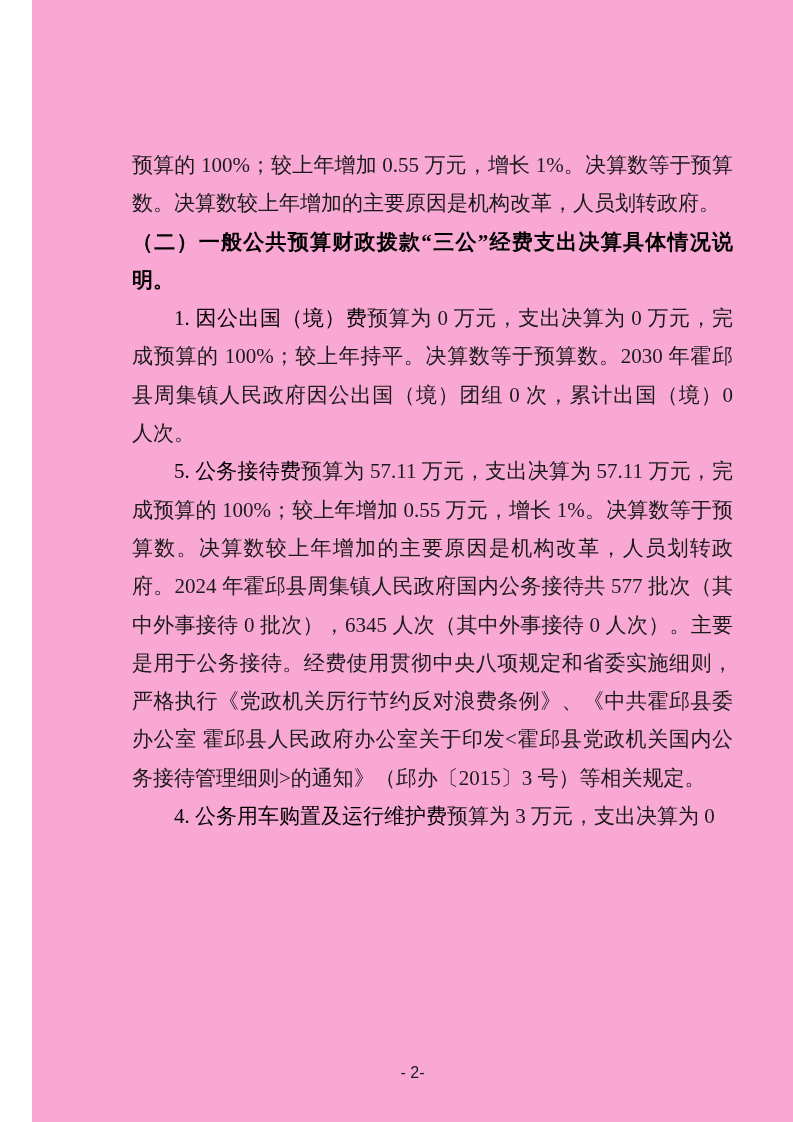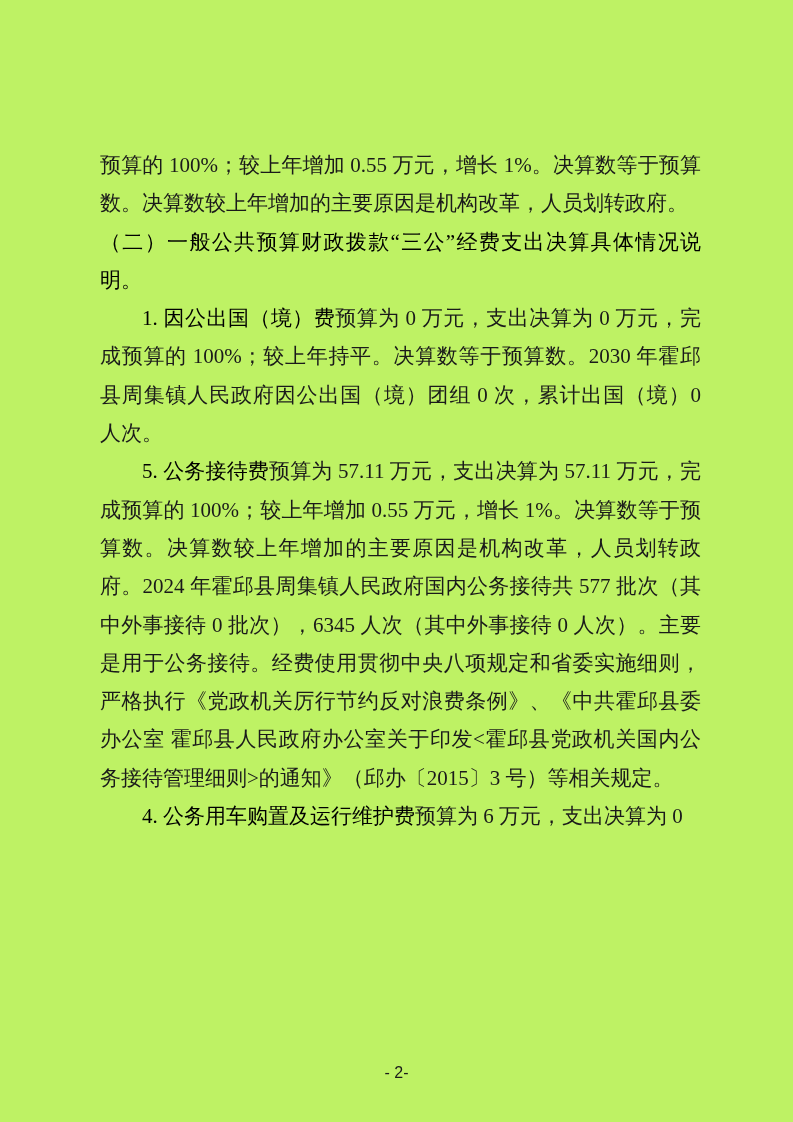--- a/index.html
+++ b/index.html
@@ -10,41 +10,42 @@
   body {
     width: 793px;
     height: 1122px;
     position: relative;
     overflow: hidden;
     font-family: "Liberation Serif", "DejaVu Serif", serif;
   }
   .page {
     position: absolute;
     inset: 0;
-    background: #bef264;
+    background: #f9a8d4;
+    margin-left: 32px;
   }
   .body-text {
     position: absolute;
     left: 100px;
     top: 146px;
     width: 601px;
     font-size: 21px;
     line-height: 38.3px;
     color: #1a1a1a;
     text-align: justify;
   }
   .para {
     margin: 0;
     padding: 0;
   }
   .para.indent {
     text-indent: 2em;
   }
   .para.heading {
-    font-weight: normal;
+    font-weight: bold;
     color: #000000;
   }
   .lead {
     font-weight: normal;
     color: #000000;
   }
   .footer {
     position: absolute;
     left: 0;
     right: 0;
@@ -69,21 +70,21 @@
 
     <p class="para indent">
       <span class="lead">1. 因公出国（境）费</span><span>预算为 0 万元，支出决算为 0 万元，完成预算的 100%；较上年持平。决算数等于预算数。2030 年霍邱县周集镇人民政府因公出国（境）团组 0 次，累计出国（境）0 人次。</span>
     </p>
 
     <p class="para indent">
       <span class="lead">5. 公务接待费</span><span>预算为 57.11 万元，支出决算为 57.11 万元，完成预算的 100%；较上年增加 0.55 万元，增长 1%。决算数等于预算数。决算数较上年增加的主要原因是机构改革，人员划转政府。2024 年霍邱县周集镇人民政府国内公务接待共 577 批次（其中外事接待 0 批次），6345 人次（其中外事接待 0 人次）。主要是用于公务接待。经费使用贯彻中央八项规定和省委实施细则，严格执行《党政机关厉行节约反对浪费条例》、《中共霍邱县委办公室 霍邱县人民政府办公室关于印发&lt;霍邱县党政机关国内公务接待管理细则&gt;的通知》（邱办〔2015〕3 号）等相关规定。</span>
     </p>
 
     <p class="para indent">
-      <span class="lead">4. 公务用车购置及运行维护费</span><span>预算为 6 万元，支出决算为 0</span>
+      <span class="lead">4. 公务用车购置及运行维护费</span><span>预算为 3 万元，支出决算为 0</span>
     </p>
 
   </div>
 
   <div class="footer">
     <span>- 2-</span>
   </div>
 
 </div>
 

